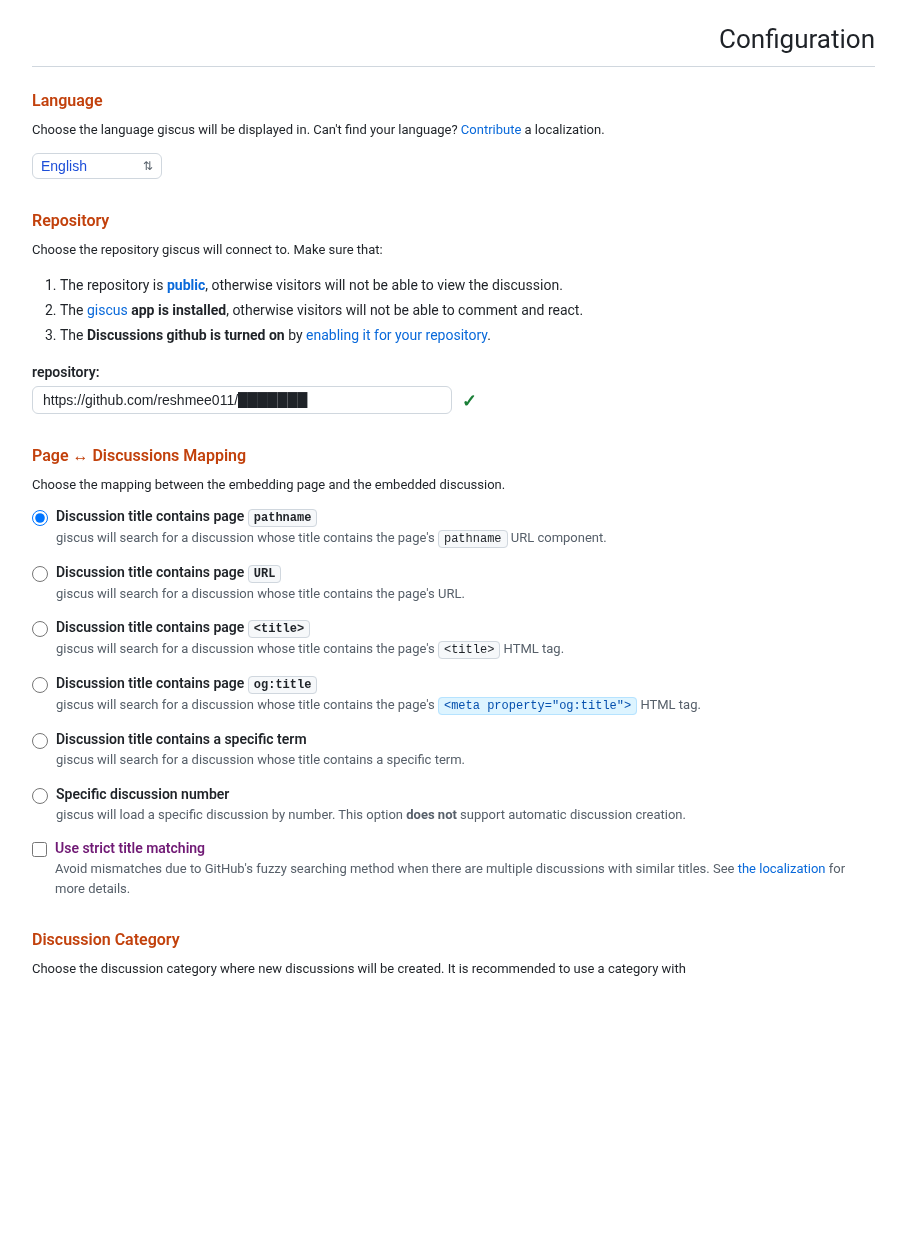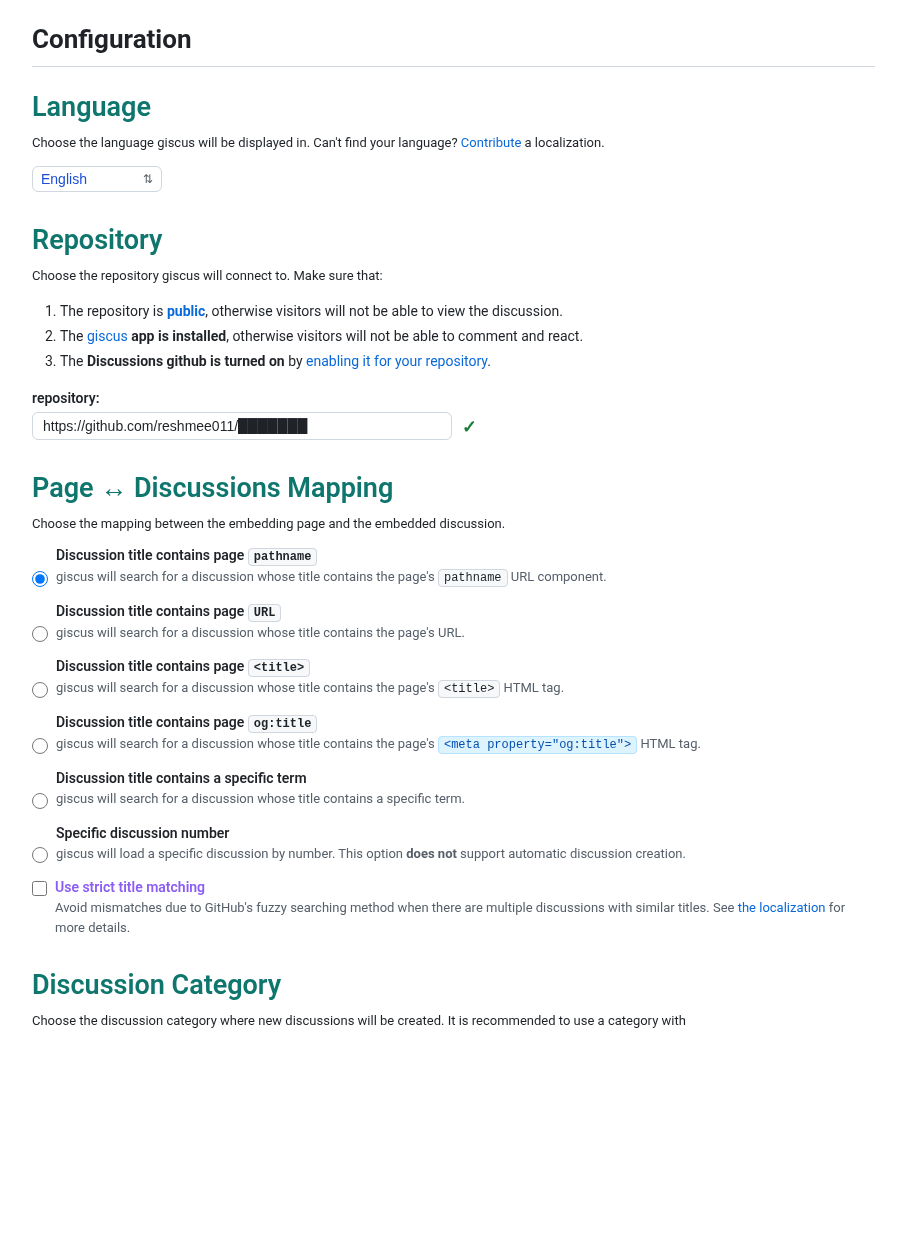--- a/index.html
+++ b/index.html
@@ -7,36 +7,37 @@
       font-family: -apple-system, BlinkMacSystemFont, 'Segoe UI', Roboto, sans-serif;
       font-size: 14px;
       color: #1f2328;
       background: #fff;
       padding: 24px 32px;
       max-width: 907px;
     }
 
     h1.page-title {
       font-size: 26px;
-      font-weight: 700;
+      font-weight: 400;
       margin-bottom: 12px;
       color: #1f2328;
+      text-align: right;
     }
 
     hr.divider {
       border: none;
       border-top: 1px solid #d0d7de;
       margin-bottom: 24px;
     }
 
     h2.section-title {
-      font-size: 27px;
+      font-size: 16px;
       font-weight: 600;
       margin-bottom: 10px;
-      color: #0f766e;
+      color: #c2410c;
     }
 
     .section {
       margin-bottom: 32px;
     }
 
     .description {
       color: #1f2328;
       font-size: 13px;
       line-height: 1.6;
@@ -142,21 +143,21 @@
     }
 
     .success-text {
       color: #1a7f37;
       font-size: 13px;
     }
 
     
     .radio-option {
       display: flex;
-      align-items: flex-end;
+      align-items: flex-start;
       gap: 8px;
       margin-bottom: 16px;
     }
 
     .radio-option input[type="radio"] {
       margin-top: 2px;
       cursor: pointer;
       flex-shrink: 0;
       width: 16px;
       height: 16px;
@@ -191,21 +192,21 @@
       flex-shrink: 0;
       width: 15px;
       height: 15px;
     }
 
     .checkbox-content {}
 
     .checkbox-label {
       font-size: 14px;
       font-weight: 600;
-      color: #8b5cf6;
+      color: #701a75;
       margin-bottom: 3px;
     }
 
     .checkbox-desc {
       font-size: 13px;
       color: #57606a;
       line-height: 1.5;
     }
 
     .bold { font-weight: 700; }

